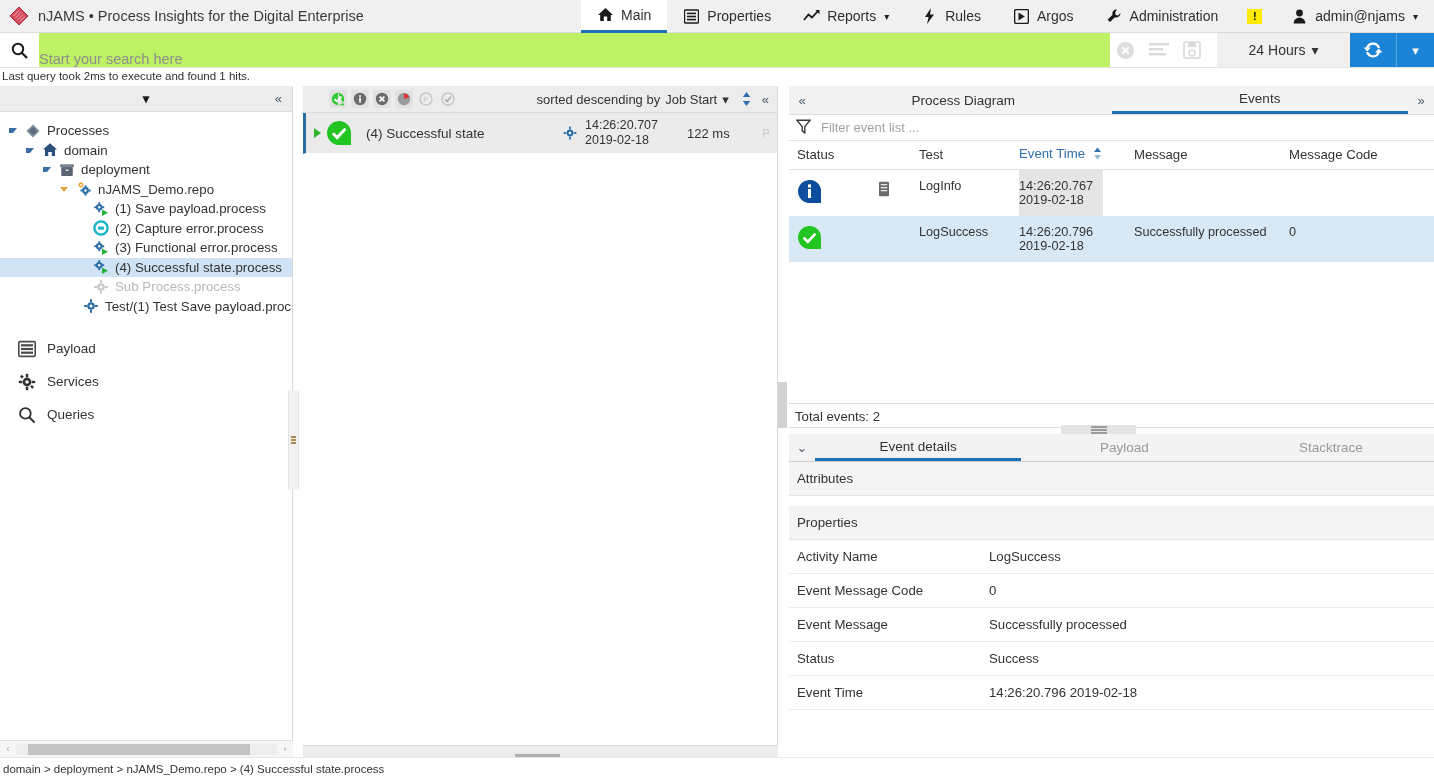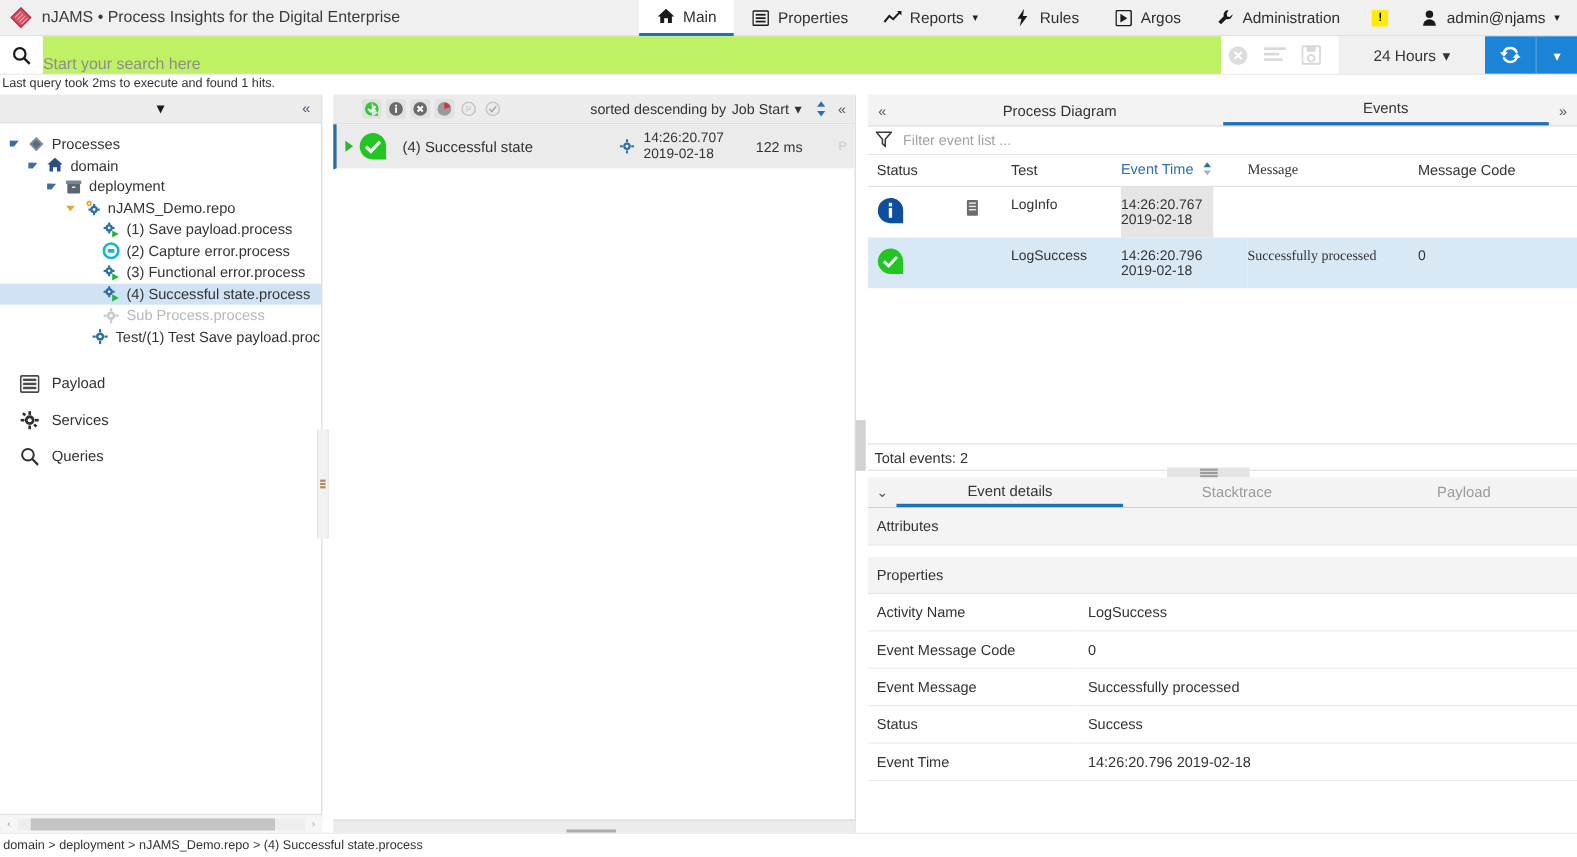--- a/index.html
+++ b/index.html
@@ -243,21 +243,21 @@
     text-align: left; font-weight: normal; font-size: 13.2px; color: #333;
     padding: 5px 0 6px 0; border-bottom: 1px solid #e2e2e2; background: #fff;
   }
   .evt-table th.sorted { color: #2f6fae; }
   .evt-table td { font-size: 12.7px; color: #333; vertical-align: top; padding: 9px 0; }
   .evt-row-a { background: #ffffff; }
   .evt-row-b { background: #d8e8f5; }
   .col-status { width: 130px; padding-left: 8px !important; }
   .col-name   { width: 100px; }
   .col-time   { width: 115px; }
-  .col-msg    { width: 155px; font-family: Liberation Serif, serif; }
+  .col-msg    { width: 155px; }
   .col-code   { width: auto; }
   .evt-time-hl { background: #e5e5e5; display: inline-block; padding: 9px 10px 9px 0; margin: -9px 0; }
   .evt-statuscell { display: flex; align-items: flex-start; gap: 56px; }
 
   .evt-body-wrap { height: 236px; overflow: hidden; background:#fff; position: relative;}
   .total-events {
     position: absolute; left: 0; top: 317px; width: 645px; height: 25px;
     border-top: 1px solid #dddddd; border-bottom: 1px solid #dddddd;
     font-size: 13.2px; color: #333; line-height: 25px; padding-left: 6px;
     background: #fff;
@@ -847,24 +847,24 @@
     <div class="hgrip">
         <i></i>
       </div>
 
     <div class="det-tabs">
       <span class="expandicon">⌄</span>
       <div class="det-tab active">
         <span>Event details</span>
       </div>
       <div class="det-tab">
+        <span>Payload</span>
+      </div>
+      <div class="det-tab">
         <span>Stacktrace</span>
-      </div>
-      <div class="det-tab">
-        <span>Payload</span>
       </div>
     </div>
 
     <div style="position:absolute;left:0;top:376px;width:645px;">
       <div class="det-section">Attributes</div>
       <div class="det-gap"></div>
       <div class="det-section">Properties</div>
       <table class="prop-table">
         <tbody id="proptbody">
             <tr>

